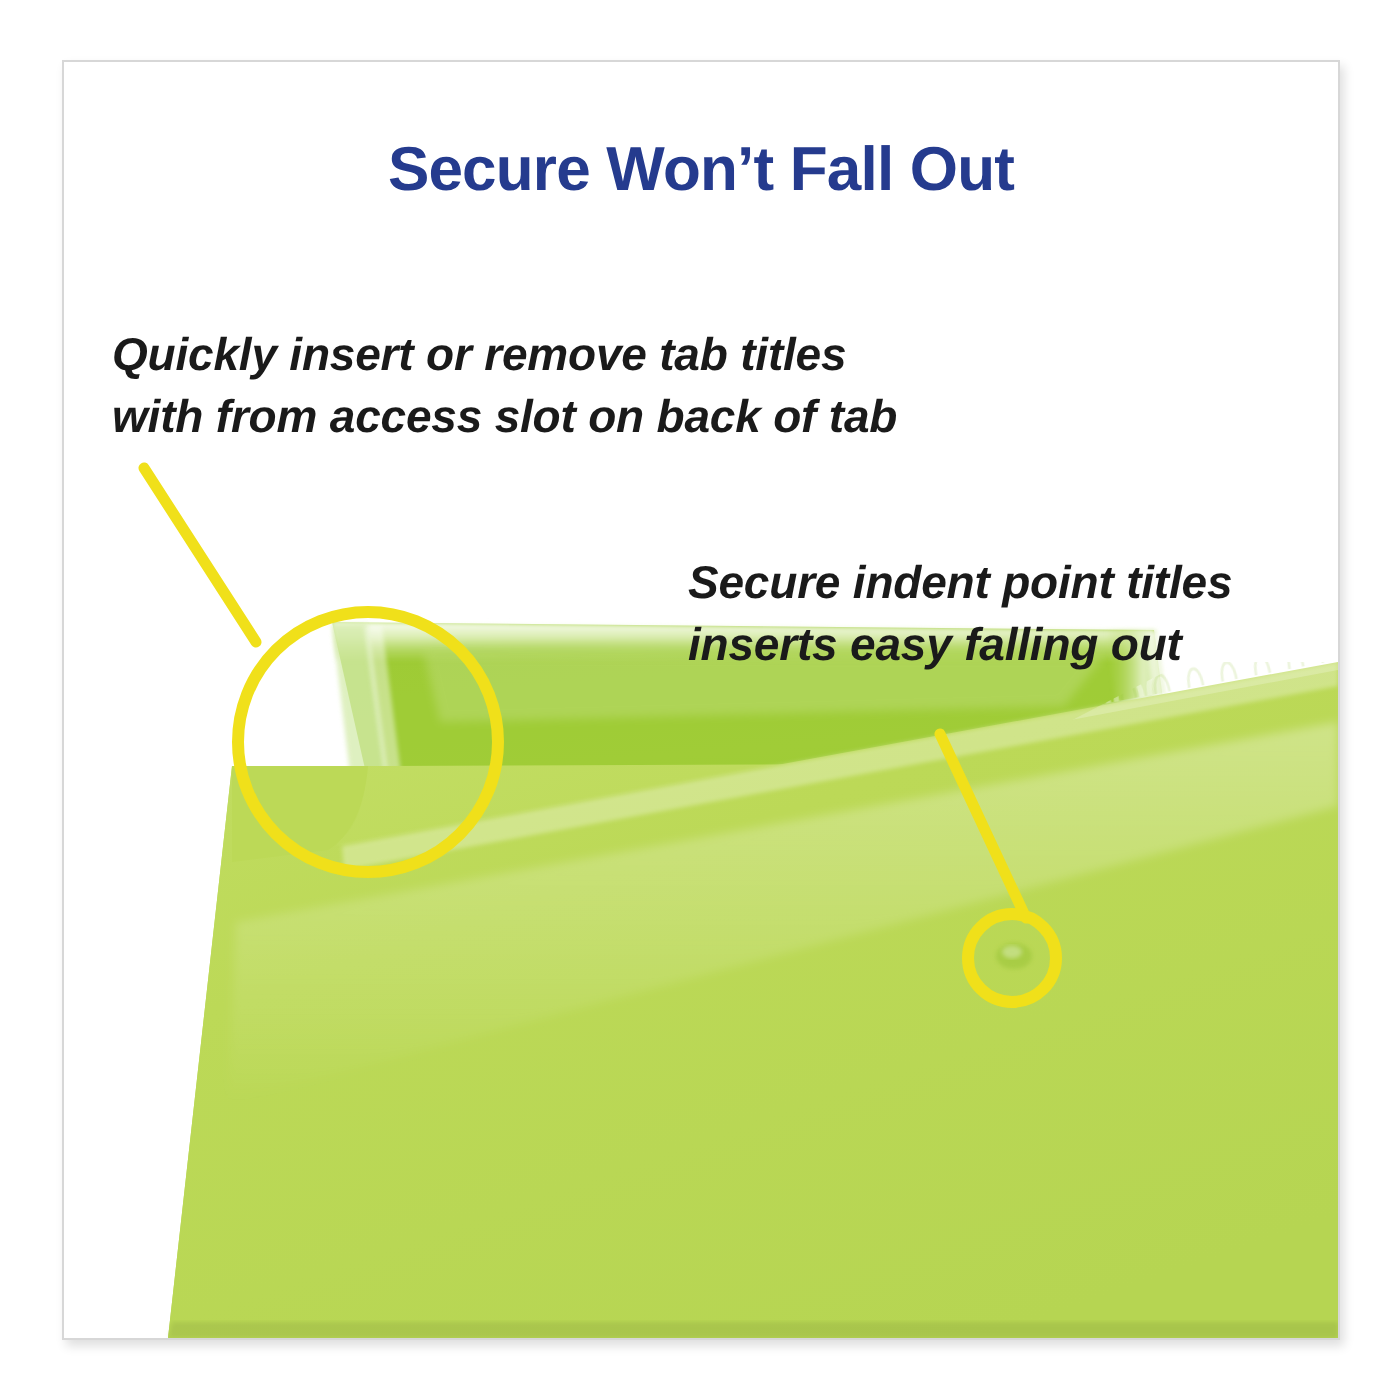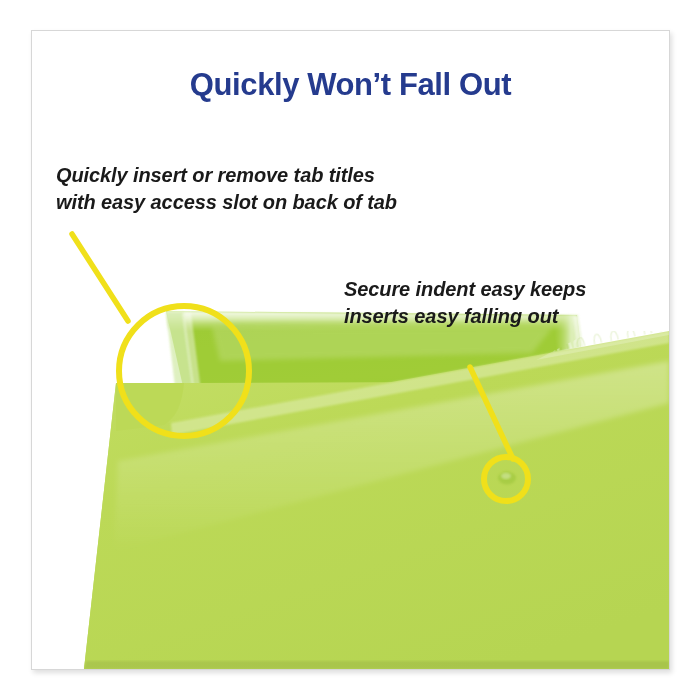--- a/index.html
+++ b/index.html
@@ -16,21 +16,21 @@
   
   #photo{position:absolute;left:0;top:0;width:637px;height:638px;}
   #photo svg{display:block;width:637px;height:638px;}
 
   
   #title{position:absolute;left:0;top:38px;width:637px;text-align:center;
          color:#253b8e;font-size:31px;font-weight:bold;letter-spacing:-.4px;
          line-height:1.05;white-space:nowrap;}
 
   .caption{position:absolute;color:#1a1a1a;font-style:italic;font-weight:bold;
-           font-size:20px;line-height:1.33;letter-spacing:-.1px;}
+           font-size:23px;line-height:1.33;letter-spacing:-.1px;}
   #caption-left{left:24px;top:131px;}
   #caption-right{left:312px;top:245px;}
   .caption .cline{display:block;white-space:nowrap;}
 
   
   #callouts{position:absolute;left:0;top:0;width:637px;height:638px;
             pointer-events:none;}
   #callouts svg{display:block;width:637px;height:638px;}
 </style>
 </head>
@@ -144,26 +144,26 @@
       <svg viewBox="0 0 637 638" xmlns="http://www.w3.org/2000/svg">
 
         <line x1="40" y1="203" x2="96" y2="290" stroke="#f0e01a" stroke-width="5.5" stroke-linecap="round"></line>
         <circle cx="152" cy="340" r="65" fill="none" stroke="#f0e01a" stroke-width="6"></circle>
 
         <line x1="438" y1="336" x2="481" y2="428" stroke="#f0e01a" stroke-width="5.5" stroke-linecap="round"></line>
         <circle cx="474" cy="448" r="22" fill="none" stroke="#f0e01a" stroke-width="6"></circle>
       </svg>
     </div>
 
-    <div id="title">Quickly Won’t Fall Out</div>
+    <div id="title">Secure Won’t Fall Out</div>
 
     <div id="caption-left" class="caption">
       <span class="cline">Quickly insert or remove tab titles</span>
-      <span class="cline">with easy access slot on back of tab</span>
+      <span class="cline">with from access slot on back of tab</span>
     </div>
 
     <div id="caption-right" class="caption">
-      <span class="cline">Secure indent easy keeps</span>
+      <span class="cline">Secure indent point titles</span>
       <span class="cline">inserts easy falling out</span>
     </div>
 
   </div>
 </div>
 
 </body></html>

